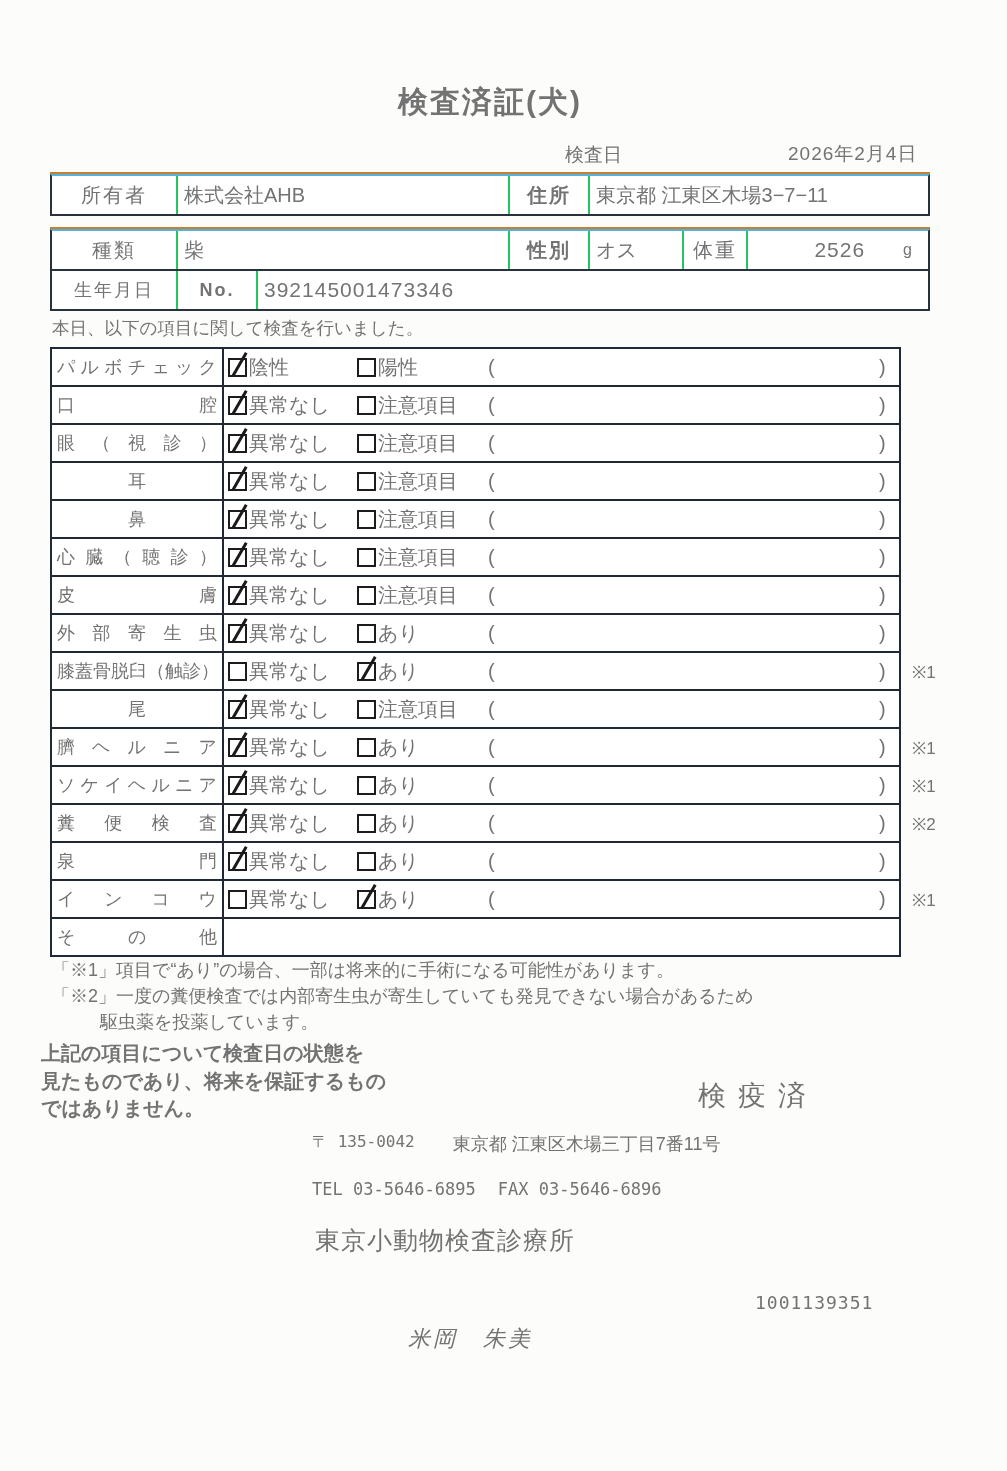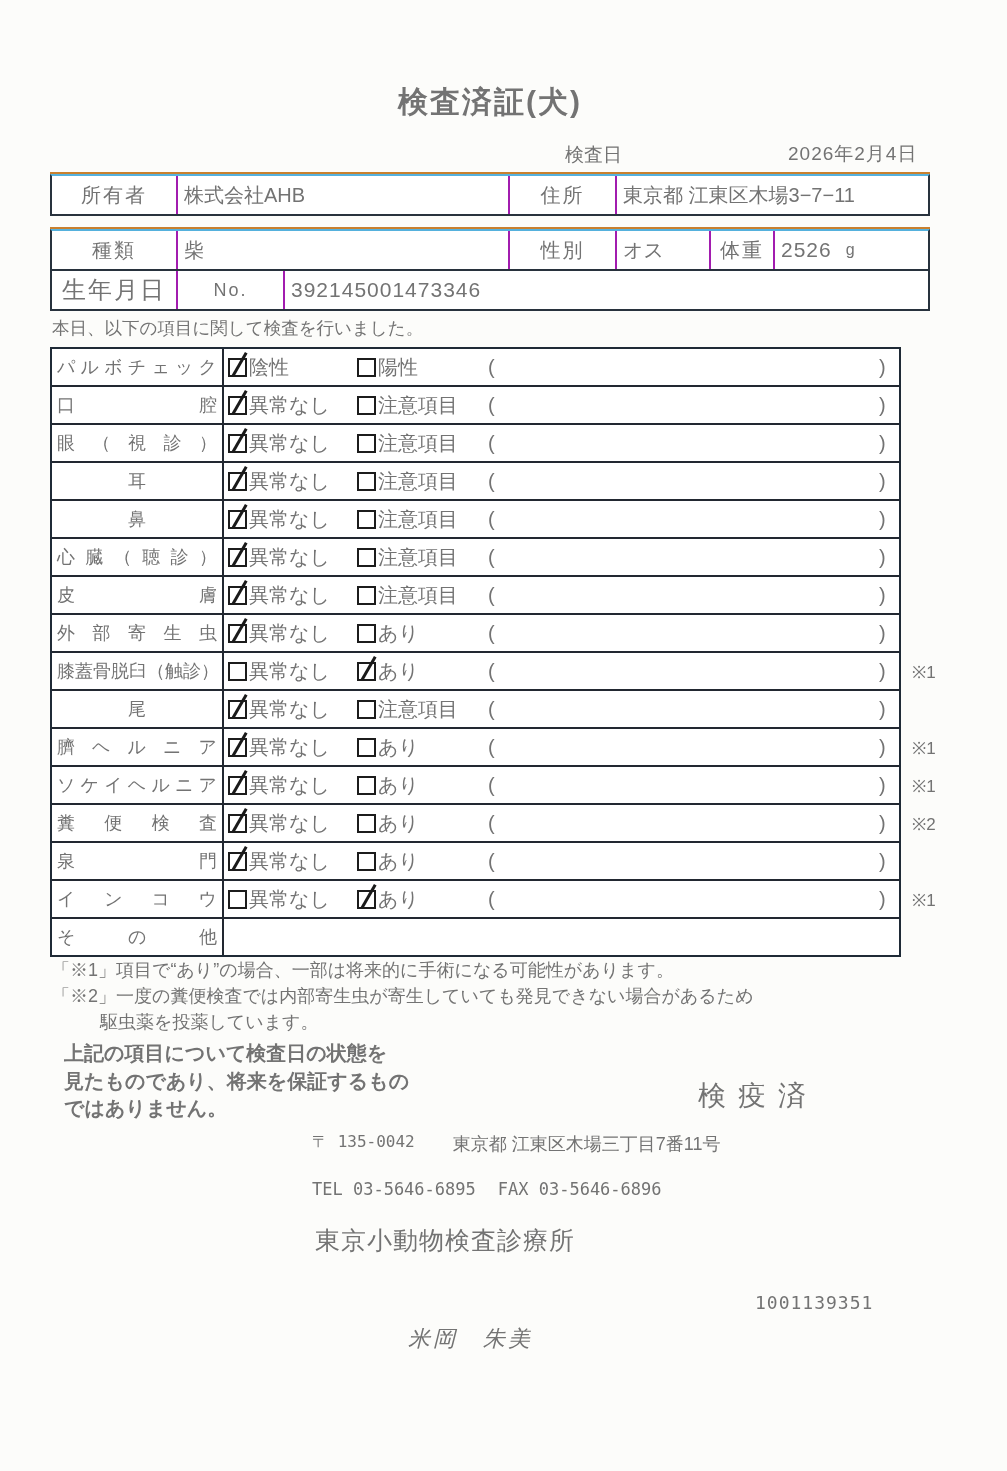--- a/index.html
+++ b/index.html
@@ -28,33 +28,33 @@
   }
   .t1 { top:174px; }
   .t2 { top:229px; }
   .irow { display:flex; height:38px; }
   .irow + .irow { border-top:2px solid #28323d; }
   .icell {
     display:flex; align-items:center; box-sizing:border-box;
     padding:0 6px; font-size:20px; white-space:nowrap; overflow:hidden;
   }
   .icell.lbl { justify-content:center; letter-spacing:2px; }
-  .icell.bl { border-left:2px solid #a21caf; }
+  .icell.bl { border-left:2px solid #22c55e; }
   .w-lab1 { width:124px; }
   .w-val1 { width:332px; }
-  .w-lab2 { width:107px; }
+  .w-lab2 { width:80px;font-weight:bold; }
   .w-sex  { width:94px; }
   .w-wlab { width:64px; letter-spacing:0; }
   .w-rest { flex:1; }
-  .weight-cell { justify-content:flex-start; padding-right:16px; }
+  .weight-cell { justify-content:flex-end; padding-right:16px;gap:24px; }
   .weight-num { font-size:21px; letter-spacing:1px; }
   .weight-unit { font-size:16px; margin-left:14px; }
   .no-lbl { font-size:18px; letter-spacing:0; }
   .no-val { font-size:21px; letter-spacing:1px; }
-  .small-lbl { font-size:24px; letter-spacing:0; }
+  .small-lbl { font-size:18px; letter-spacing:0; }
 
   
   .intro { position:absolute; top:316px; left:52px; font-size:17.5px; }
 
   
   .checklist {
     position:absolute; top:347px; left:50px; width:851px;
     border:2px solid #1f2a36; box-sizing:border-box; background:#fff;
   }
   .cl-row { position:relative; display:flex; height:36px; }
@@ -85,21 +85,21 @@
     position:absolute; left:860px; top:50%; transform:translateY(-50%);
     font-size:17px; white-space:nowrap;
   }
 
   
   .footnotes { position:absolute; top:957px; left:52px; font-size:18px; line-height:26px; }
   .footnotes .indent { margin-left:48px; }
 
   
   .disclaimer {
-    position:absolute; top:1040px; left:64px;
+    position:absolute; top:1040px; left:41px;
     font-size:20px; line-height:27.5px; font-weight:600;
   }
   .stamp {
     position:absolute; top:1077px; left:698px;
     font-size:28px; letter-spacing:12px; white-space:nowrap;
   }
   .addr-row { position:absolute; top:1132px; left:312px; font-size:18px; display:flex; }
   .addr-postal { font-family:"DejaVu Sans Mono", monospace; font-size:16px; }
   .addr-text { margin-left:38px; }
   .tel-row {

